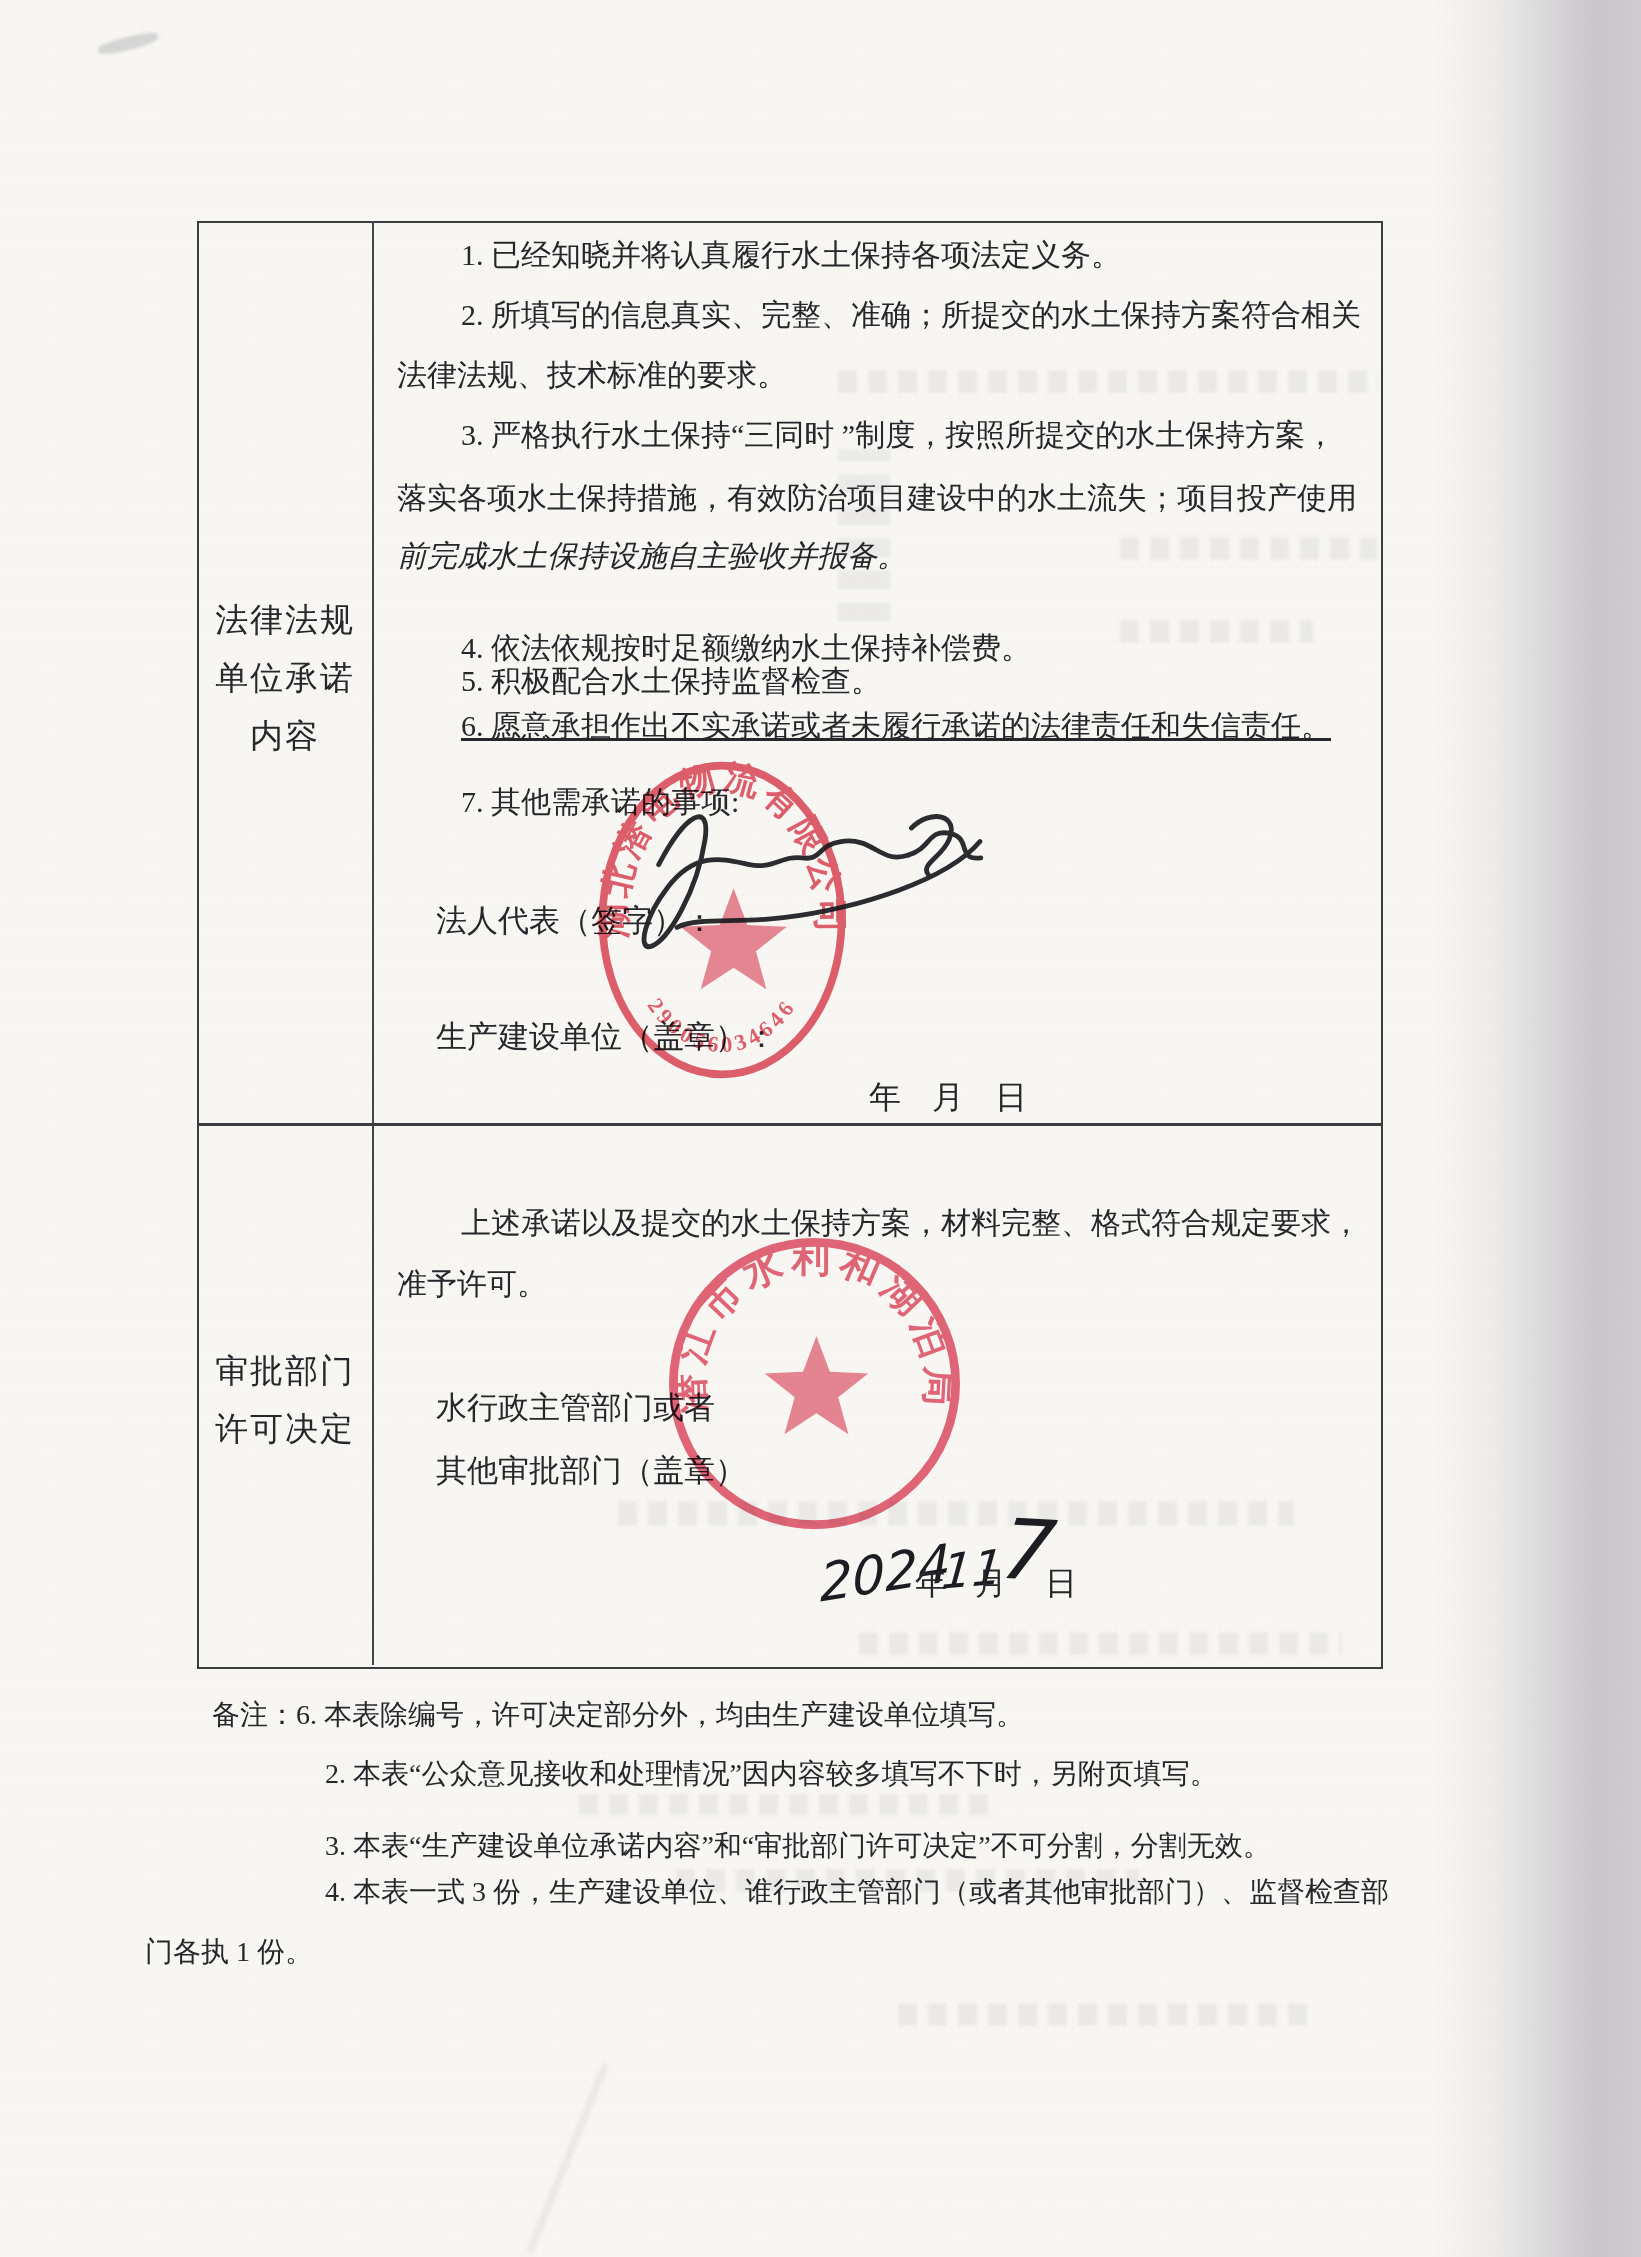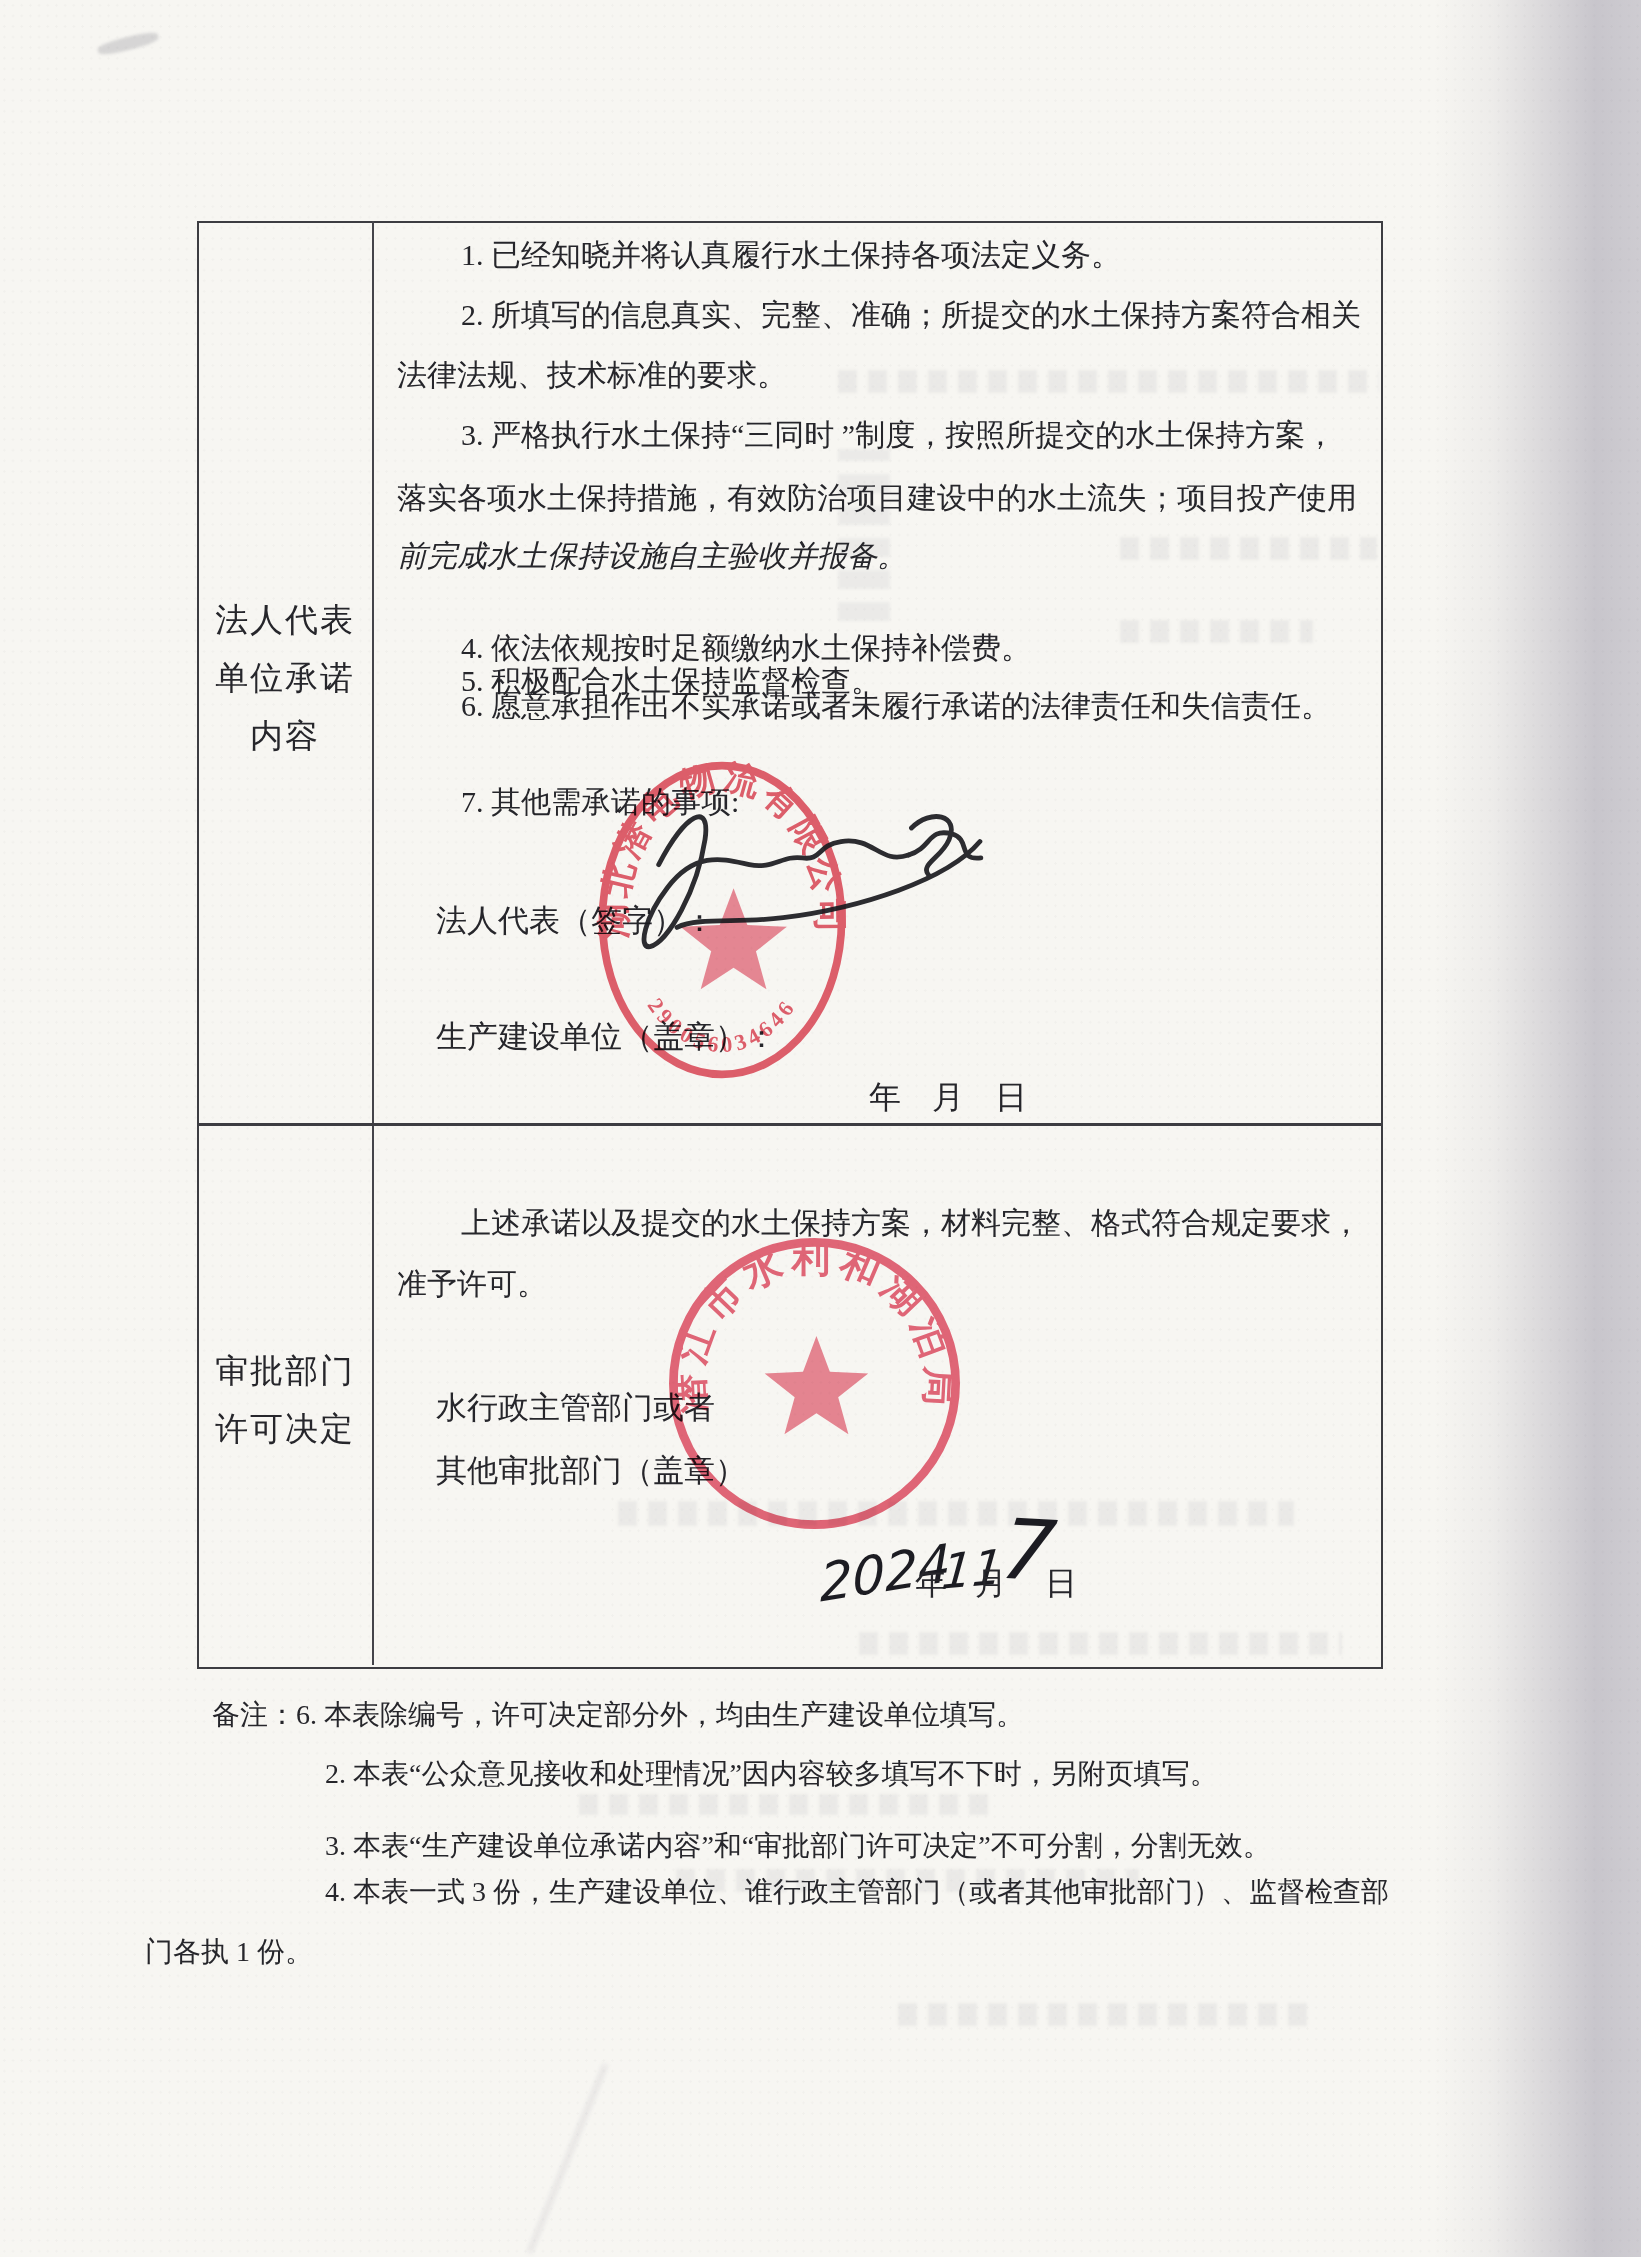--- a/index.html
+++ b/index.html
@@ -56,21 +56,21 @@
   #hdr1{top:591px;}
   #hdr2{top:1342px;}
   
   .ln{position:absolute;left:374px;width:1004px;font-size:30px;line-height:39px;
       white-space:pre;padding-left:23px;box-sizing:border-box;}
   .ln.ind{padding-left:87px;}
   #c1 .ln:nth-child(1){top:235px;} #c1 .ln:nth-child(2){top:295px;}
   #c1 .ln:nth-child(3){top:355px;} #c1 .ln:nth-child(4){top:415px;}
   #c1 .ln:nth-child(5){top:478px;} #c1 .ln:nth-child(6){top:536px;font-style:italic;}
   #c1 .ln:nth-child(7){top:604px;margin-top:24px;} #c1 .ln:nth-child(8){top:661px;}
-  #c1 .ln:nth-child(9){top:686px;} #c1 .ln:nth-child(10){top:782px;}
+  #c1 .ln:nth-child(9){top:706px;text-decoration:underline;} #c1 .ln:nth-child(10){top:782px;}
   .sigline{position:absolute;left:436px;font-size:31px;white-space:pre;}
   #siglabel{top:900px;} #stamplabel{top:1016px;}
   .ymd{position:absolute;left:869px;top:1076px;font-size:32px;}
   .ymd span{display:inline-block;margin-right:23px;}
   #c2 .ln:nth-child(1){top:1203px;} #c2 .ln:nth-child(2){top:1264px;}
   #dept1{top:1387px;} #dept2{top:1450px;}
   
   .adate-label{position:absolute;font-size:32px;}
   #ay{left:915px;top:1562px;} #am{left:975px;top:1562px;} #ad{left:1045px;top:1562px;}
   .hw{position:absolute;font-family:"DejaVu Sans",sans-serif;font-style:italic;color:#1c1c22;}
@@ -108,21 +108,21 @@
   <div class="ghost" style="left:859px;top:1632px;width:483px;height:23px;"></div>
   <div class="ghost" style="left:579px;top:1794px;width:415px;height:21px;"></div>
   <div class="ghost" style="left:676px;top:1869px;width:463px;height:23px;"></div>
   <div class="ghost" style="left:898px;top:2003px;width:415px;height:23px;"></div>
 
   <div class="tbl-border"></div>
   <div class="v-div"></div>
   <div class="h-div"></div>
 
   <div class="hdr" id="hdr1">
-    <div>法人代表</div>
+    <div>法律法规</div>
     <div>单位承诺</div>
     <div>内容</div>
   </div>
 
   <div id="c1">
     <div class="ln ind">1. 已经知晓并将认真履行水土保持各项法定义务。</div>
     <div class="ln ind">2. 所填写的信息真实、完整、准确；所提交的水土保持方案符合相关</div>
     <div class="ln">法律法规、技术标准的要求。</div>
     <div class="ln ind">3. 严格执行水土保持“三同时 ”制度，按照所提交的水土保持方案，</div>
     <div class="ln">落实各项水土保持措施，有效防治项目建设中的水土流失；项目投产使用</div>

